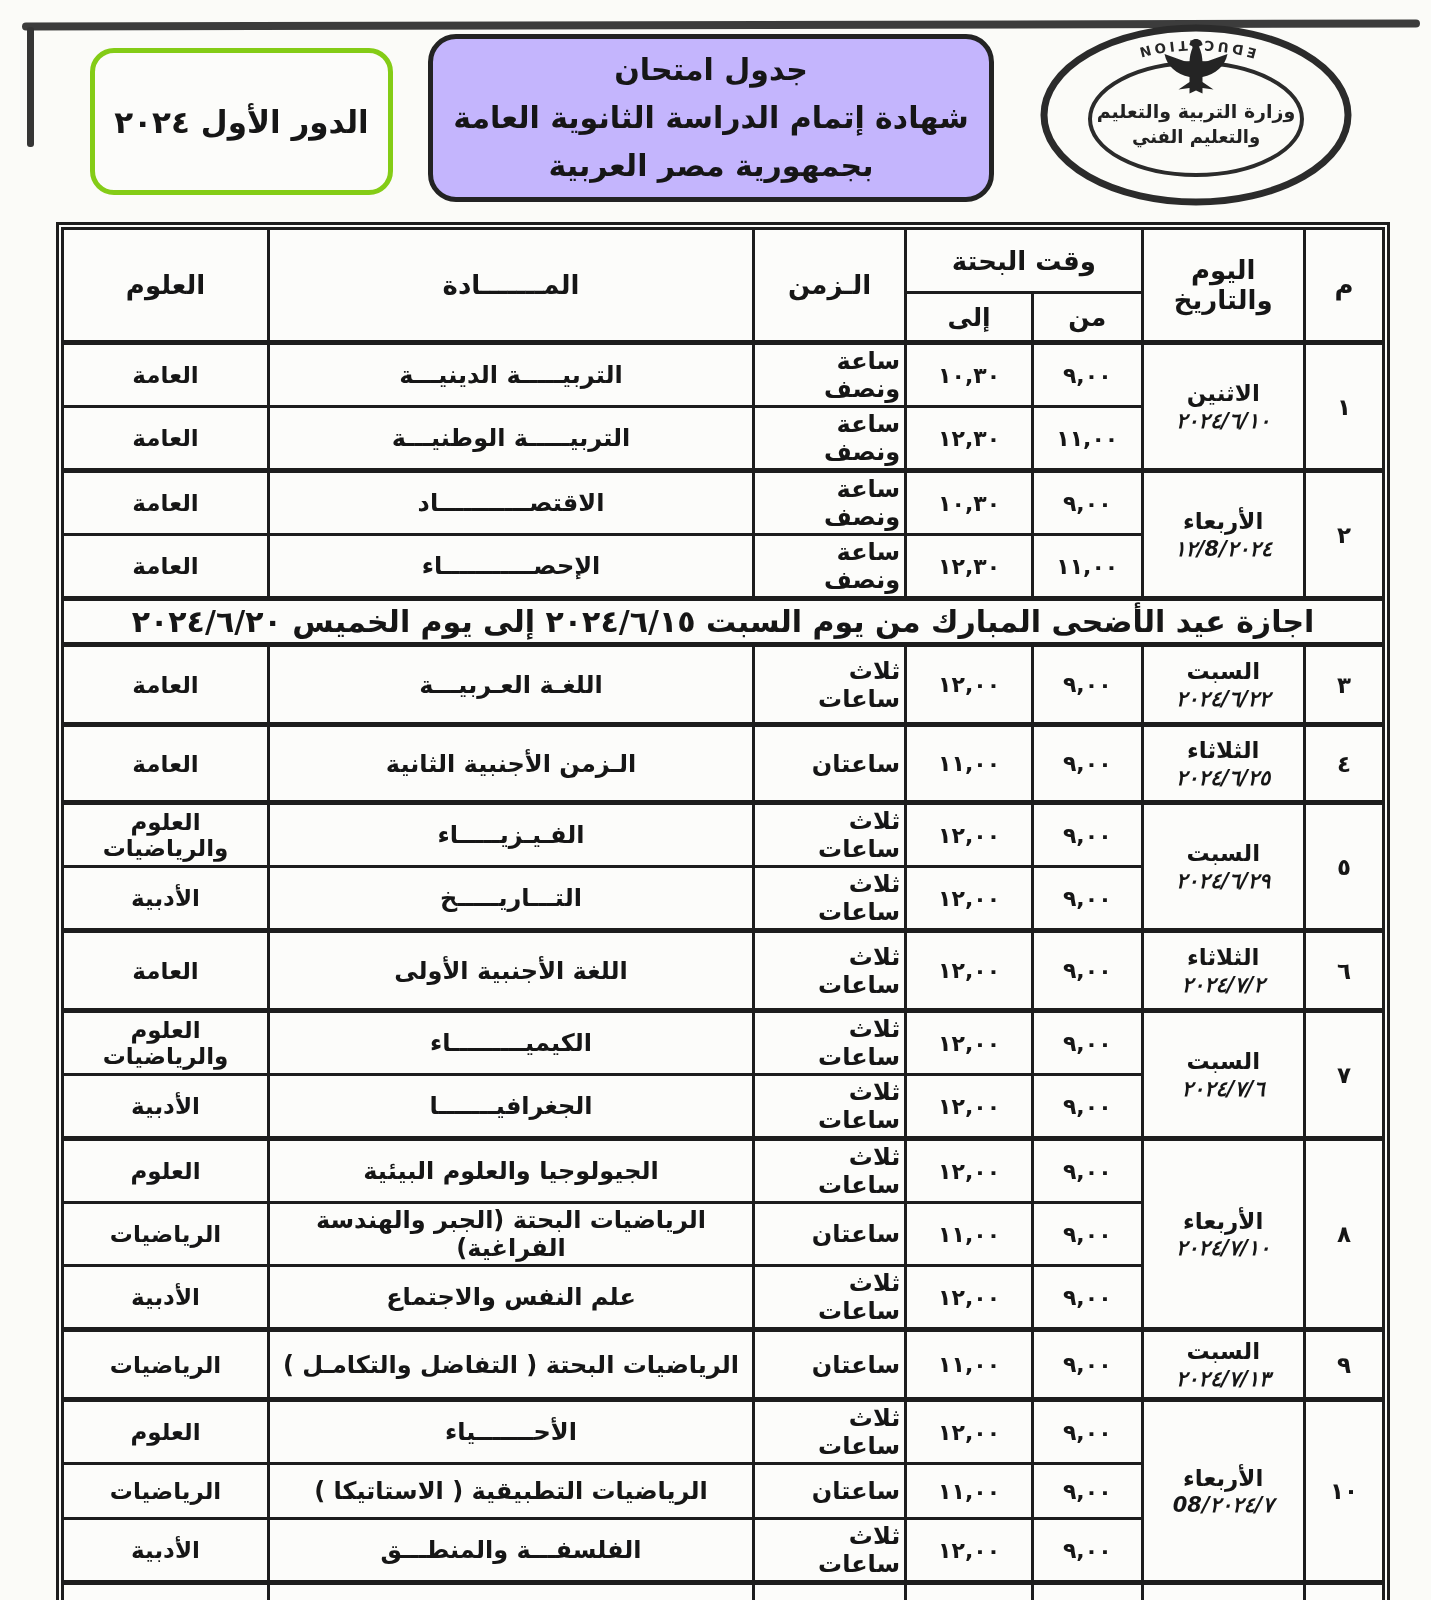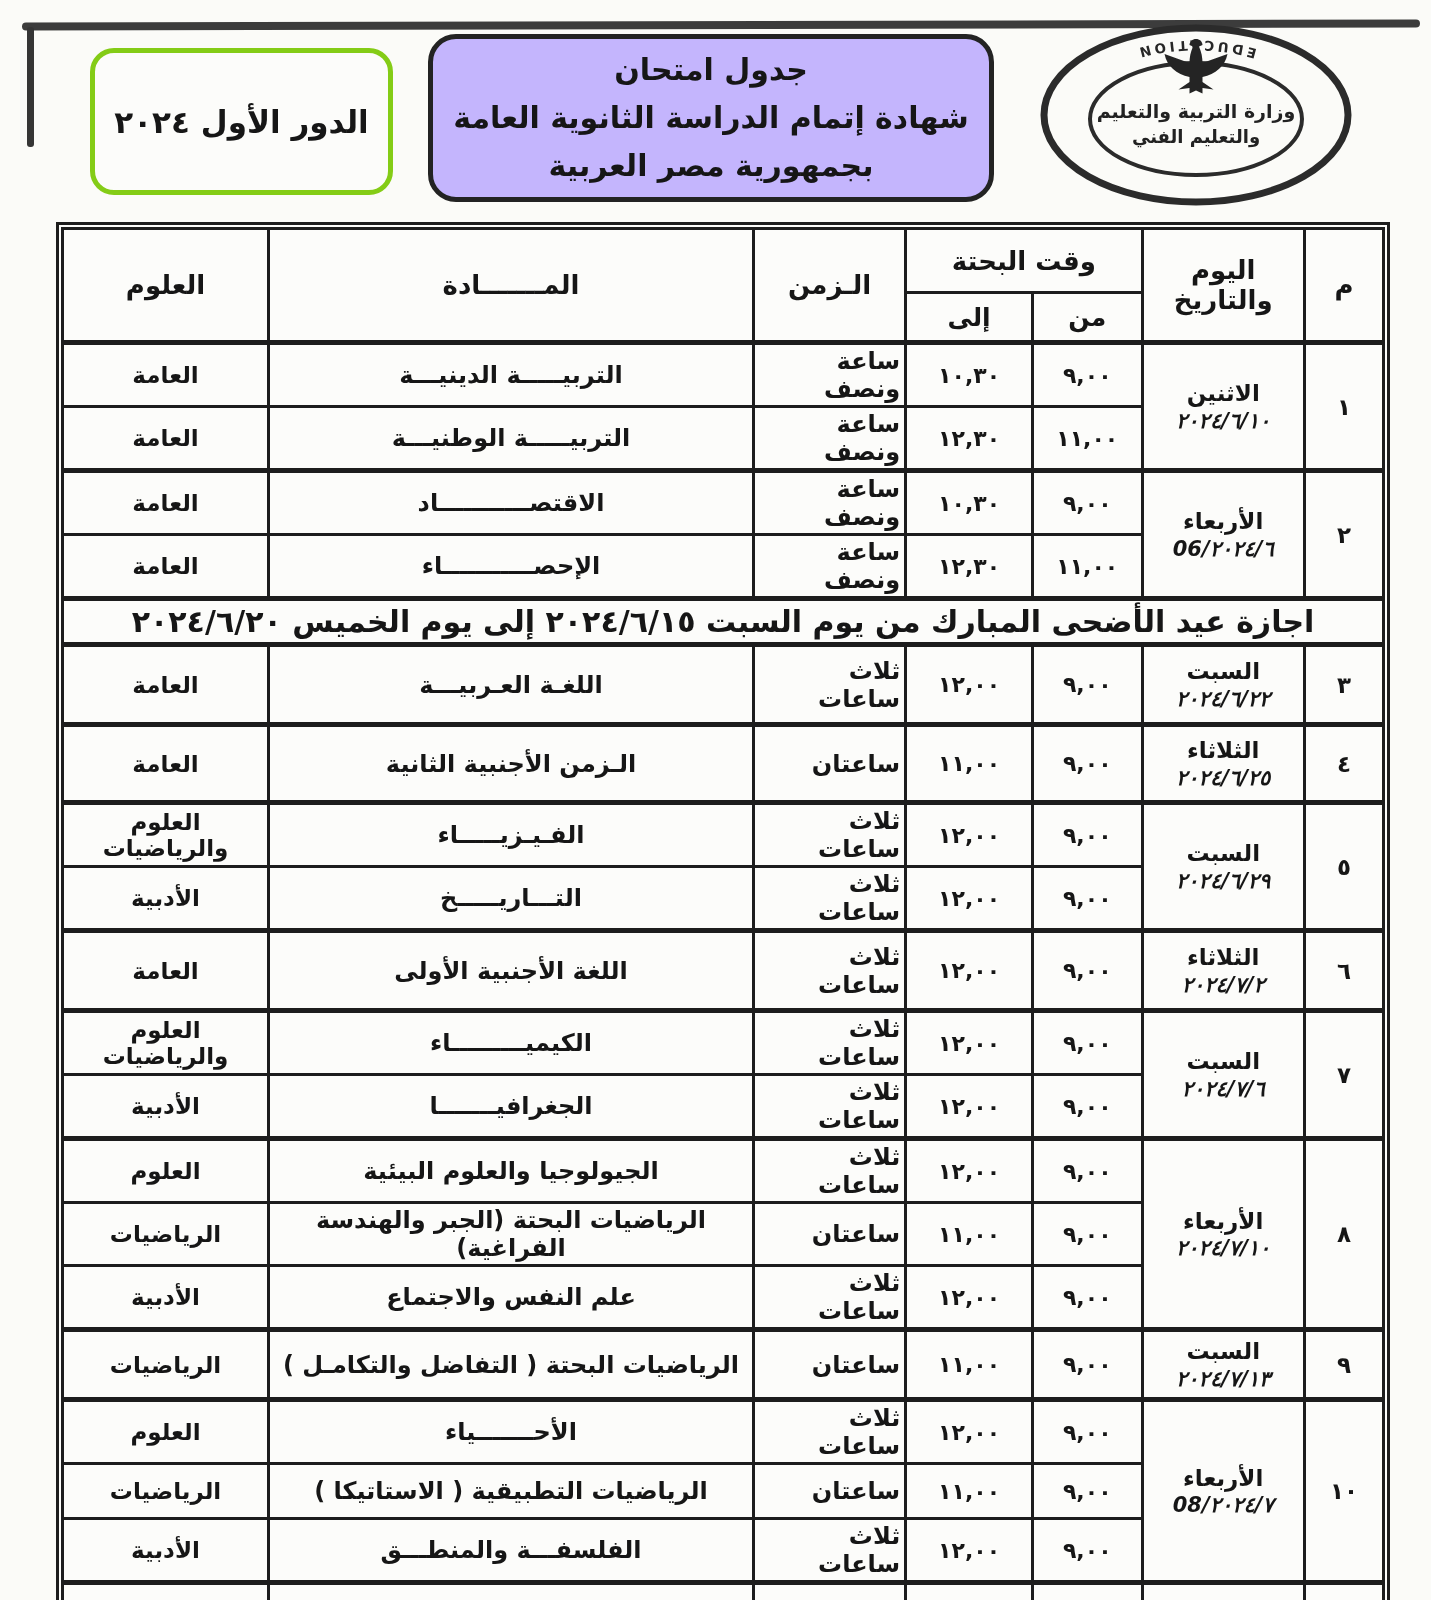--- a/index.html
+++ b/index.html
@@ -150,21 +150,21 @@
       <td class="c-time">١٢,٣٠</td>
       <td class="c-dur">ساعة ونصف</td>
       <td class="c-subj">التربيـــــة الوطنيـــة</td>
       <td class="c-branch">العامة</td>
     </tr>
 
     <tr class="g-first r58">
       <td class="c-num" rowspan="2">٢</td>
       <td class="c-date" rowspan="2">
         <div class="day">الأربعاء</div>
-        <div class="date">٢٠٢٤/٦/06</div>
+        <div class="date">٢٠٢٤/8/١٢</div>
       </td>
       <td class="c-time">٩,٠٠</td>
       <td class="c-time">١٠,٣٠</td>
       <td class="c-dur">ساعة ونصف</td>
       <td class="c-subj">الاقتصـــــــــــاد</td>
       <td class="c-branch">العامة</td>
     </tr>
     <tr class="r58">
       <td class="c-time">١١,٠٠</td>
       <td class="c-time">١٢,٣٠</td>

